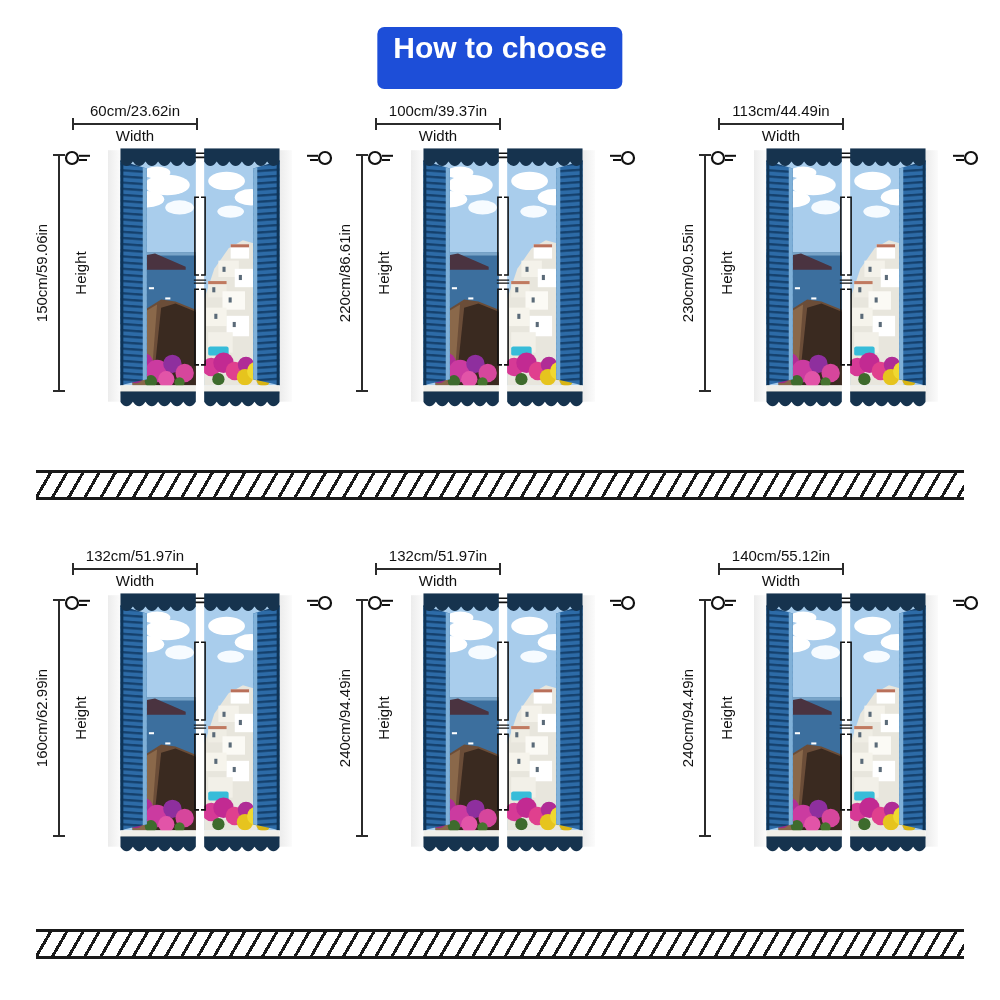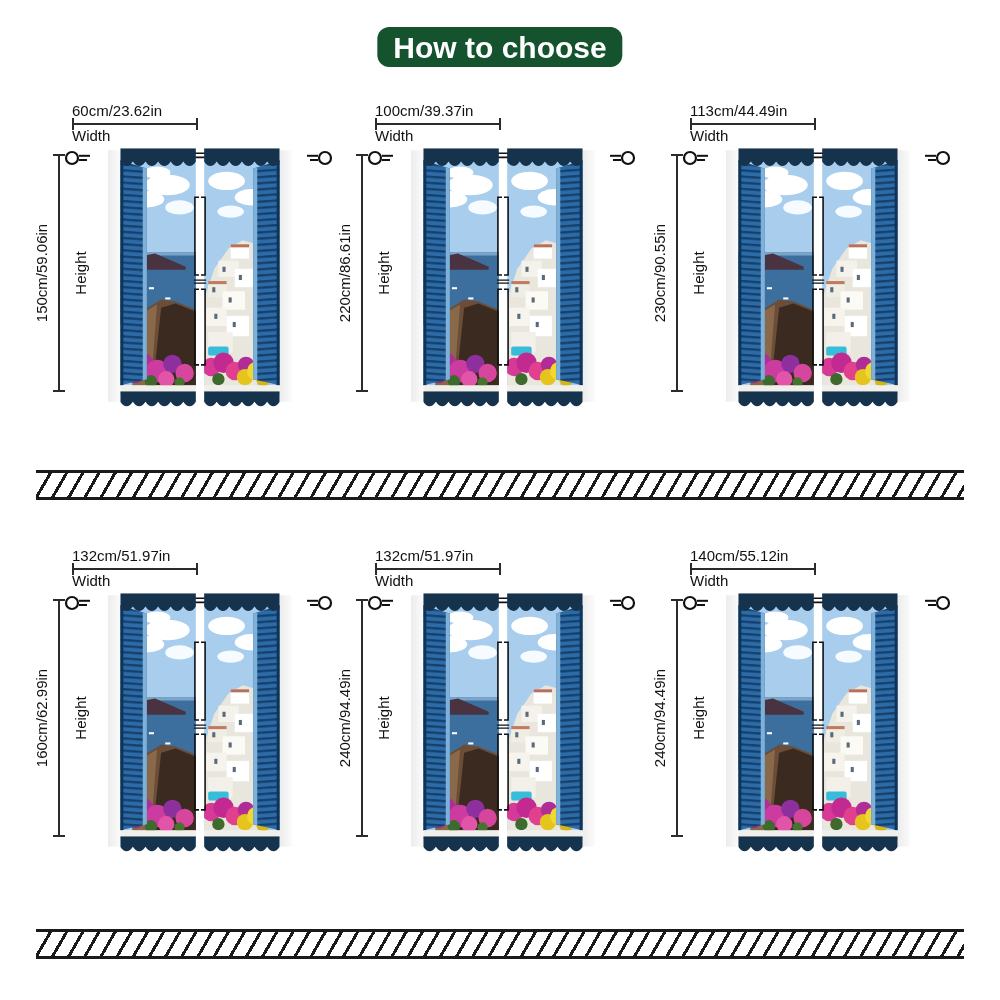--- a/index.html
+++ b/index.html
@@ -1,27 +1,27 @@
 <!DOCTYPE html>
 <html><head>
 <meta charset="utf-8">
 <style>
   html,body{margin:0;padding:0;background:#fff;}
   .page{position:relative;width:1000px;height:1000px;background:#ffffff;overflow:hidden;
         font-family:"Liberation Sans",sans-serif;color:#111;}
   .title{position:absolute;top:27px;left:50%;transform:translateX(-50%);
-         background:#14532d;color:#ffffff;font-size:30px;font-weight:bold;
-         padding:4px 16px 2px;border-radius:12px;white-space:nowrap;}
+         background:#1d4ed8;color:#ffffff;font-size:30px;font-weight:bold;
+         padding:4px 16px 24px;border-radius:7px;white-space:nowrap;}
   .row{position:absolute;left:0;width:1000px;height:330px;}
   .row1{top:100px}.row2{top:545px}
   .unit{position:absolute;top:0;width:333px;height:330px;}
-  .c1{left:8px}.c2{left:311px}.c3{left:626px}
+  .c1{left:8px}.c2{left:311px}.c3{left:654px}
 
   
-  .wdim{position:absolute;left:64px;top:2px;width:126px;font-size:15px;line-height:18px;}
+  .wdim{position:absolute;left:64px;top:2px;width:126px;text-align:center;font-size:15px;line-height:18px;}
   .dim-line-h{height:2px;background:#2b2b2b;position:relative;margin:3px 0 2px;}
   .dim-line-h::before,.dim-line-h::after{content:"";position:absolute;top:-5px;width:2px;height:12px;background:#2b2b2b;}
   .dim-line-h::before{left:0}.dim-line-h::after{right:0}
 
   
   .hline{position:absolute;left:50px;top:54px;width:2px;height:238px;background:#2b2b2b;}
   .hline::before,.hline::after{content:"";position:absolute;left:-5px;width:12px;height:2px;background:#2b2b2b;}
   .hline::before{top:0}.hline::after{bottom:0}
   .hval,.hword{position:absolute;transform:translate(-50%,-50%) rotate(-90deg);
                white-space:nowrap;font-size:15px;}

